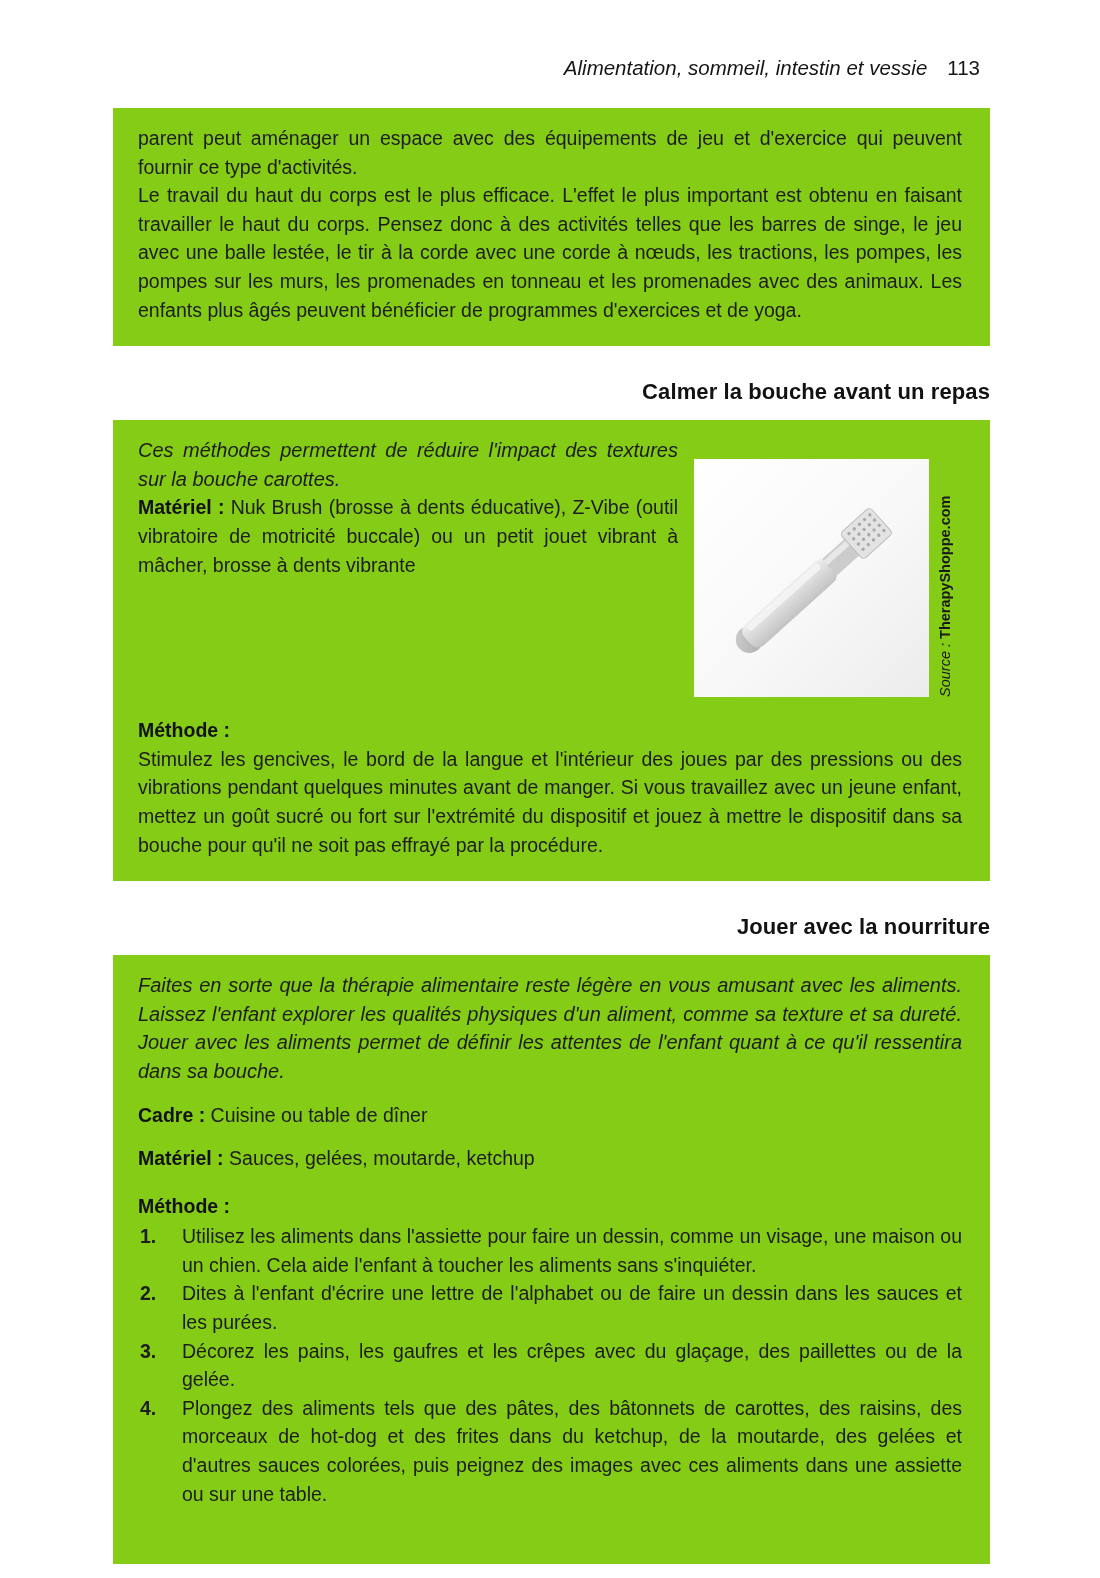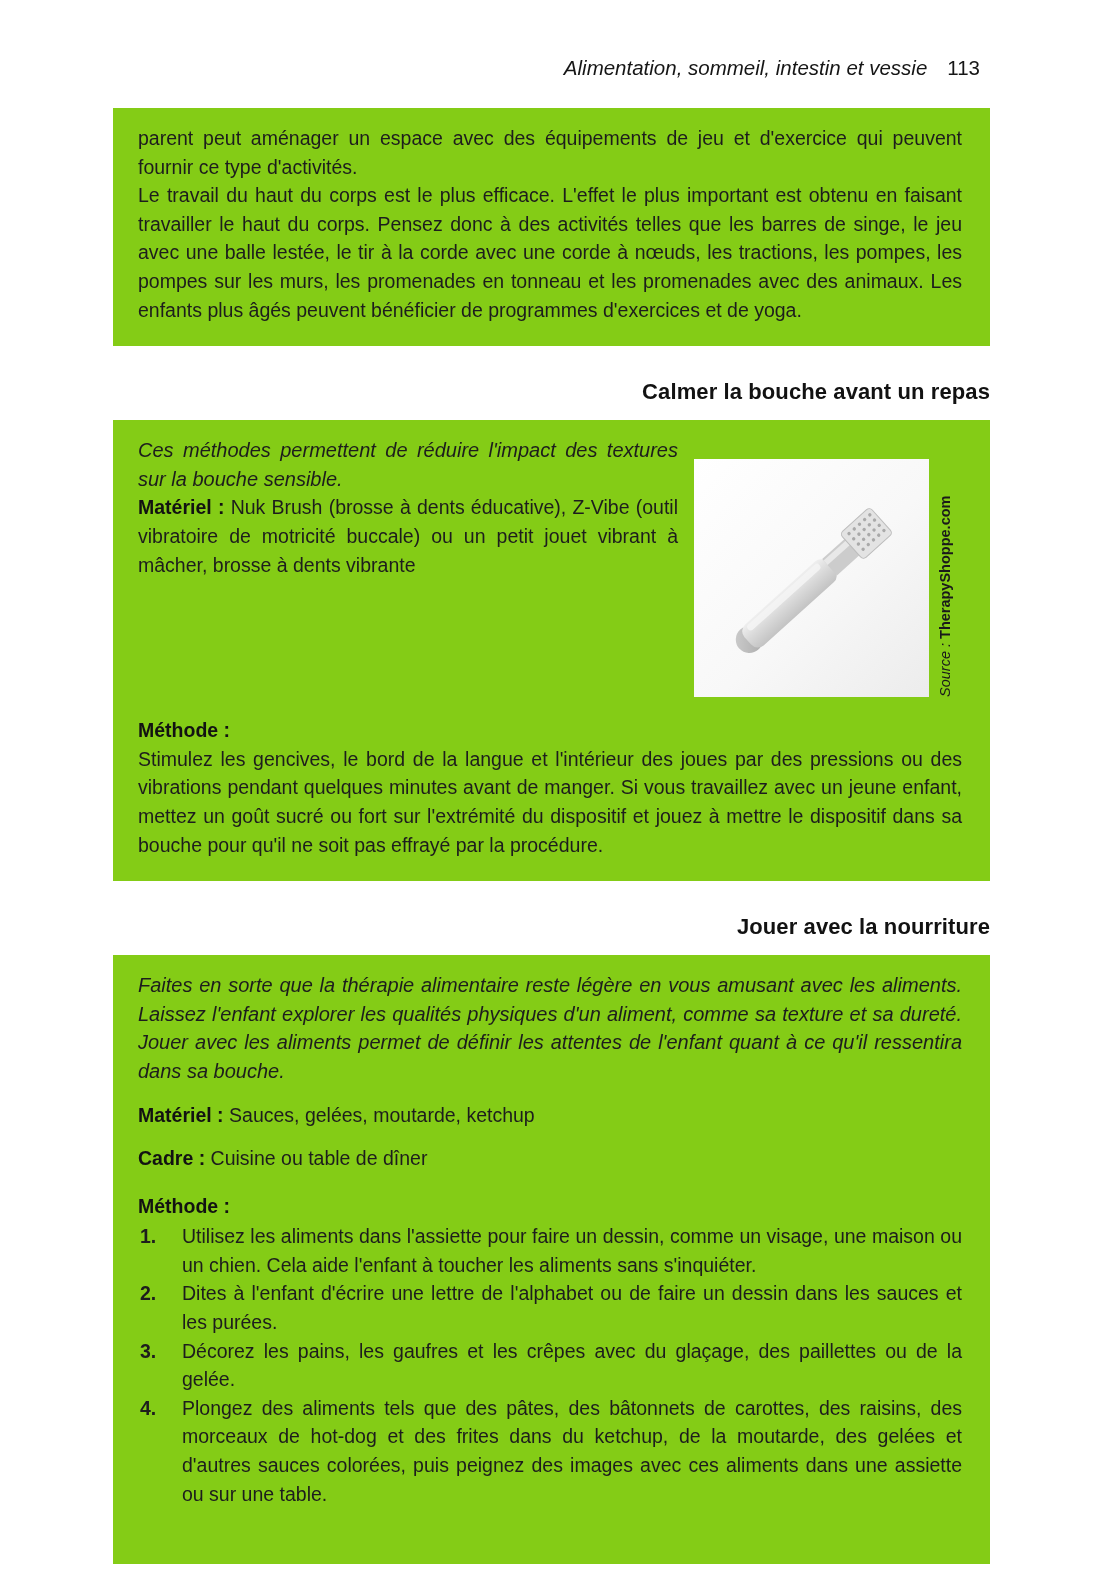--- a/index.html
+++ b/index.html
@@ -83,21 +83,21 @@
     <div class="gray-block block-intro">
       <p>parent peut aménager un espace avec des équipements de jeu et d'exercice qui peuvent fournir ce type d'activités.</p>
       <p>Le travail du haut du corps est le plus efficace. L'effet le plus important est obtenu en faisant travailler le haut du corps. Pensez donc à des activités telles que les barres de singe, le jeu avec une balle lestée, le tir à la corde avec une corde à nœuds, les tractions, les pompes, les pompes sur les murs, les promenades en tonneau et les promenades avec des animaux. Les enfants plus âgés peuvent bénéficier de programmes d'exercices et de yoga.</p>
     </div>
 
     <h2 class="section-heading">Calmer la bouche avant un repas</h2>
 
     <div class="gray-block">
       <div class="cols">
         <div class="col-text">
-          <p class="lede">Ces méthodes permettent de réduire l'impact des textures sur la bouche sensible.</p>
+          <p class="lede">Ces méthodes permettent de réduire l'impact des textures sur la bouche carottes.</p>
           <p class="field"><b>Matériel :</b> <span>Nuk Brush (brosse à dents éducative), Z-Vibe (outil vibratoire de motricité buccale) ou un petit jouet vibrant à mâcher, brosse à dents vibrante</span></p>
         </div>
         <div class="figure-col">
           <div class="photo">
             <svg width="235" height="238" viewBox="0 0 235 238">
               <defs>
                 <linearGradient id="bodyGrad" x1="0" y1="0" x2="0" y2="1">
                   <stop offset="0" stop-color="#efefef"></stop>
                   <stop offset="0.45" stop-color="#dadada"></stop>
                   <stop offset="1" stop-color="#c3c3c3"></stop>
@@ -146,22 +146,22 @@
       </div>
       <p class="method-label">Méthode :</p>
       <p class="method-text">Stimulez les gencives, le bord de la langue et l'intérieur des joues par des pressions ou des vibrations pendant quelques minutes avant de manger. Si vous travaillez avec un jeune enfant, mettez un goût sucré ou fort sur l'extrémité du dispositif et jouez à mettre le dispositif dans sa bouche pour qu'il ne soit pas effrayé par la procédure.</p>
     </div>
 
     <h2 class="section-heading">Jouer avec la nourriture</h2>
 
     <div class="gray-block block-sec2">
       <p class="lede">Faites en sorte que la thérapie alimentaire reste légère en vous amusant avec les aliments. Laissez l'enfant explorer les qualités physiques d'un aliment, comme sa texture et sa dureté. Jouer avec les aliments permet de définir les attentes de l'enfant quant à ce qu'il ressentira dans sa bouche.</p>
       <div class="sec2-fields">
+        <p class="field"><b>Cadre :</b> <span>Cuisine ou table de dîner</span></p>
         <p class="field"><b>Matériel :</b> <span>Sauces, gelées, moutarde, ketchup</span></p>
-        <p class="field"><b>Cadre :</b> <span>Cuisine ou table de dîner</span></p>
       </div>
       <p class="method-label">Méthode :</p>
       <div class="steps">
         <div class="step">
           <span class="step-num">1.</span>
           <span class="step-text">Utilisez les aliments dans l'assiette pour faire un dessin, comme un visage, une maison ou un chien. Cela aide l'enfant à toucher les aliments sans s'inquiéter.</span>
         </div>
         <div class="step">
           <span class="step-num">2.</span>
           <span class="step-text">Dites à l'enfant d'écrire une lettre de l'alphabet ou de faire un dessin dans les sauces et les purées.</span>

